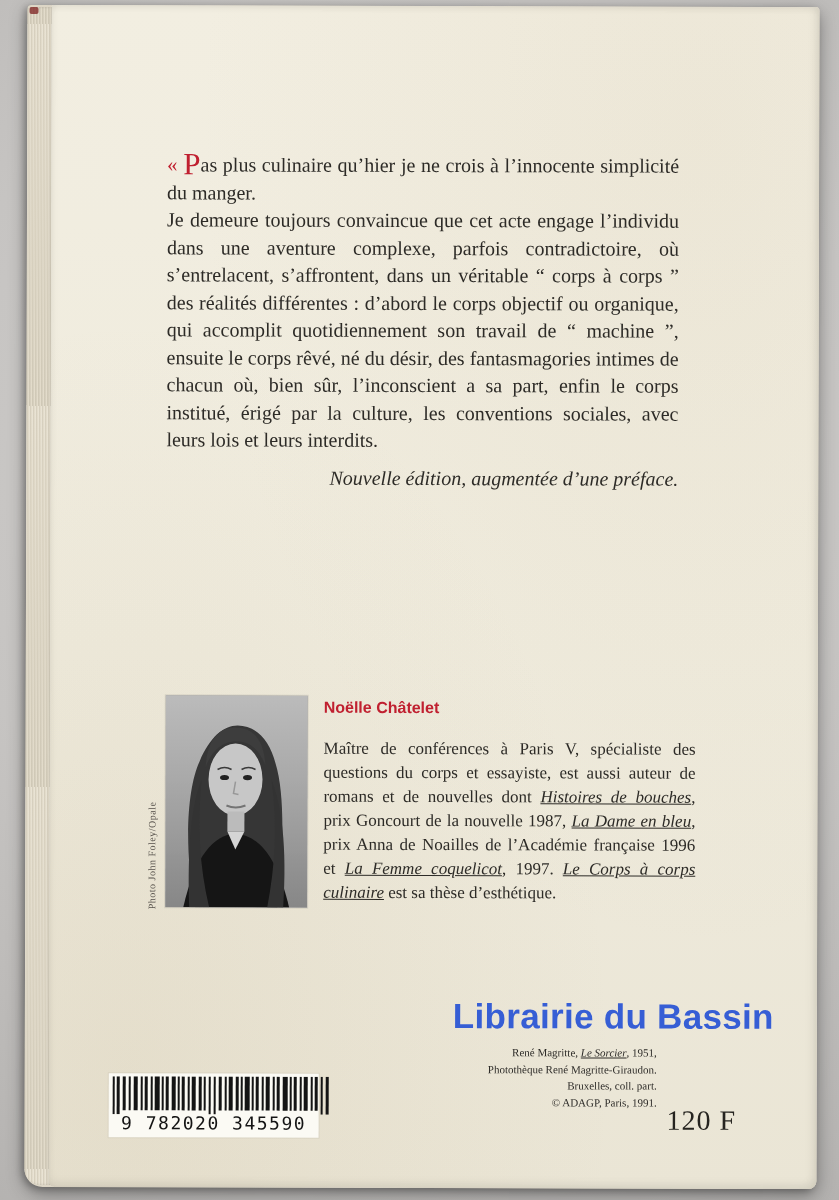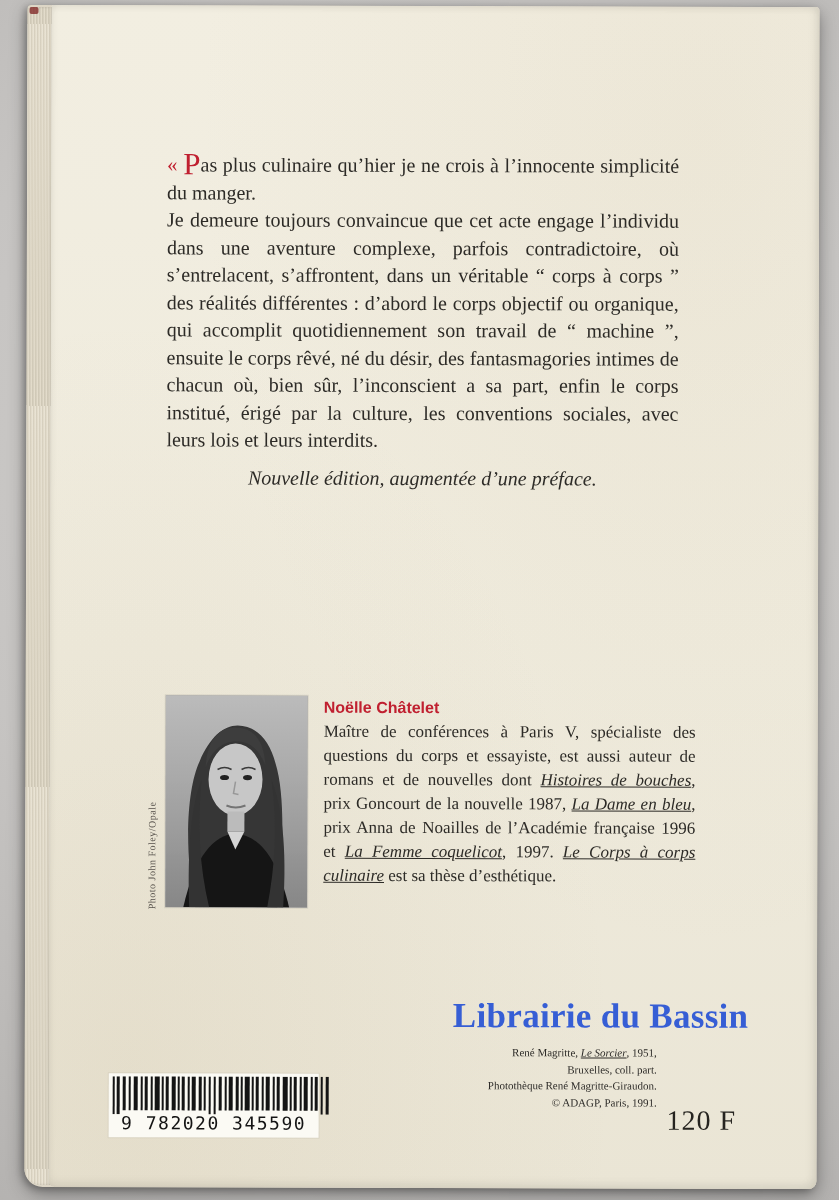--- a/index.html
+++ b/index.html
@@ -40,50 +40,50 @@
   
   .quote-col{
     position:absolute;left:116px;top:146px;width:512px;
     font-size:20px;line-height:27.5px;color:#2d2b27;
     text-align:justify;
   }
   .quote-col p{margin:0;}
   .red{color:#c02030;}
   .guillemet{font-size:21px;}
   .dropcap{font-size:31px;line-height:10px;font-weight:500;vertical-align:-3px;}
-  .edition-note{margin-top:10px !important;font-style:italic;text-align:center;}
+  .edition-note{margin-top:10px !important;font-style:italic;text-align:right;}
 
   
   .photo-credit{
     position:absolute;left:97px;top:694px;height:210px;
     writing-mode:vertical-rl;transform:rotate(180deg);
     font-size:10px;color:#55504a;letter-spacing:.5px;
     display:flex;align-items:center;
   }
   .photo{
     position:absolute;left:116px;top:690px;width:142px;height:212px;
     filter:grayscale(1) contrast(1.06) brightness(1.01);
     box-shadow:0 0 0 1px rgba(0,0,0,.08);
     overflow:hidden;background:#aaa297;
   }
   .bio{
     position:absolute;left:274px;top:690px;width:372px;
     font-size:17px;line-height:24px;color:#2d2b27;text-align:justify;
   }
   .author-name{
     font-family:"Liberation Sans", sans-serif;font-weight:bold;
-    font-size:16px;color:#c02030;margin-bottom:0;text-align:left;
+    font-size:16px;color:#c02030;margin-bottom:17px;text-align:left;
   }
   .bio p{margin:0;}
   .it{font-style:italic;text-decoration:underline;}
 
   
   .watermark{
     position:absolute;left:404px;top:990px;
-    font-family:Liberation Serif, serif;font-weight:600;
+    font-family:Liberation Sans, sans-serif;font-weight:600;
     font-size:35px;color:#2d57d5;letter-spacing:.3px;opacity:.95;
     white-space:nowrap;
   }
 
   
   .barcode{
     position:absolute;left:60px;top:1068px;width:210px;height:64px;
     background:#fbfaf4;box-shadow:0 0 0 1px rgba(0,0,0,.05);
   }
   .barcode svg{display:block;margin:3px auto 0 auto;}
@@ -195,20 +195,20 @@
           <rect x="206" y="0" width="3" height="34"></rect>
             <rect x="212" y="0" width="2" height="38"></rect>
           <rect x="217" y="0" width="3" height="38"></rect>
         </g>
       </svg>
       <div class="barcode-number">9 782020 345590</div>
     </div>
 
     <div class="credits">
       <div><span>René Magritte, </span><span class="it">Le Sorcier</span><span>, 1951,</span></div>
+      <div>Photothèque René Magritte-Giraudon.</div>
       <div>Bruxelles, coll. part.</div>
-      <div>Photothèque René Magritte-Giraudon.</div>
       <div>© ADAGP, Paris, 1991.</div>
     </div>
 
     <div class="price">120 F</div>
   </div>
 </div>
 
 </body></html>

